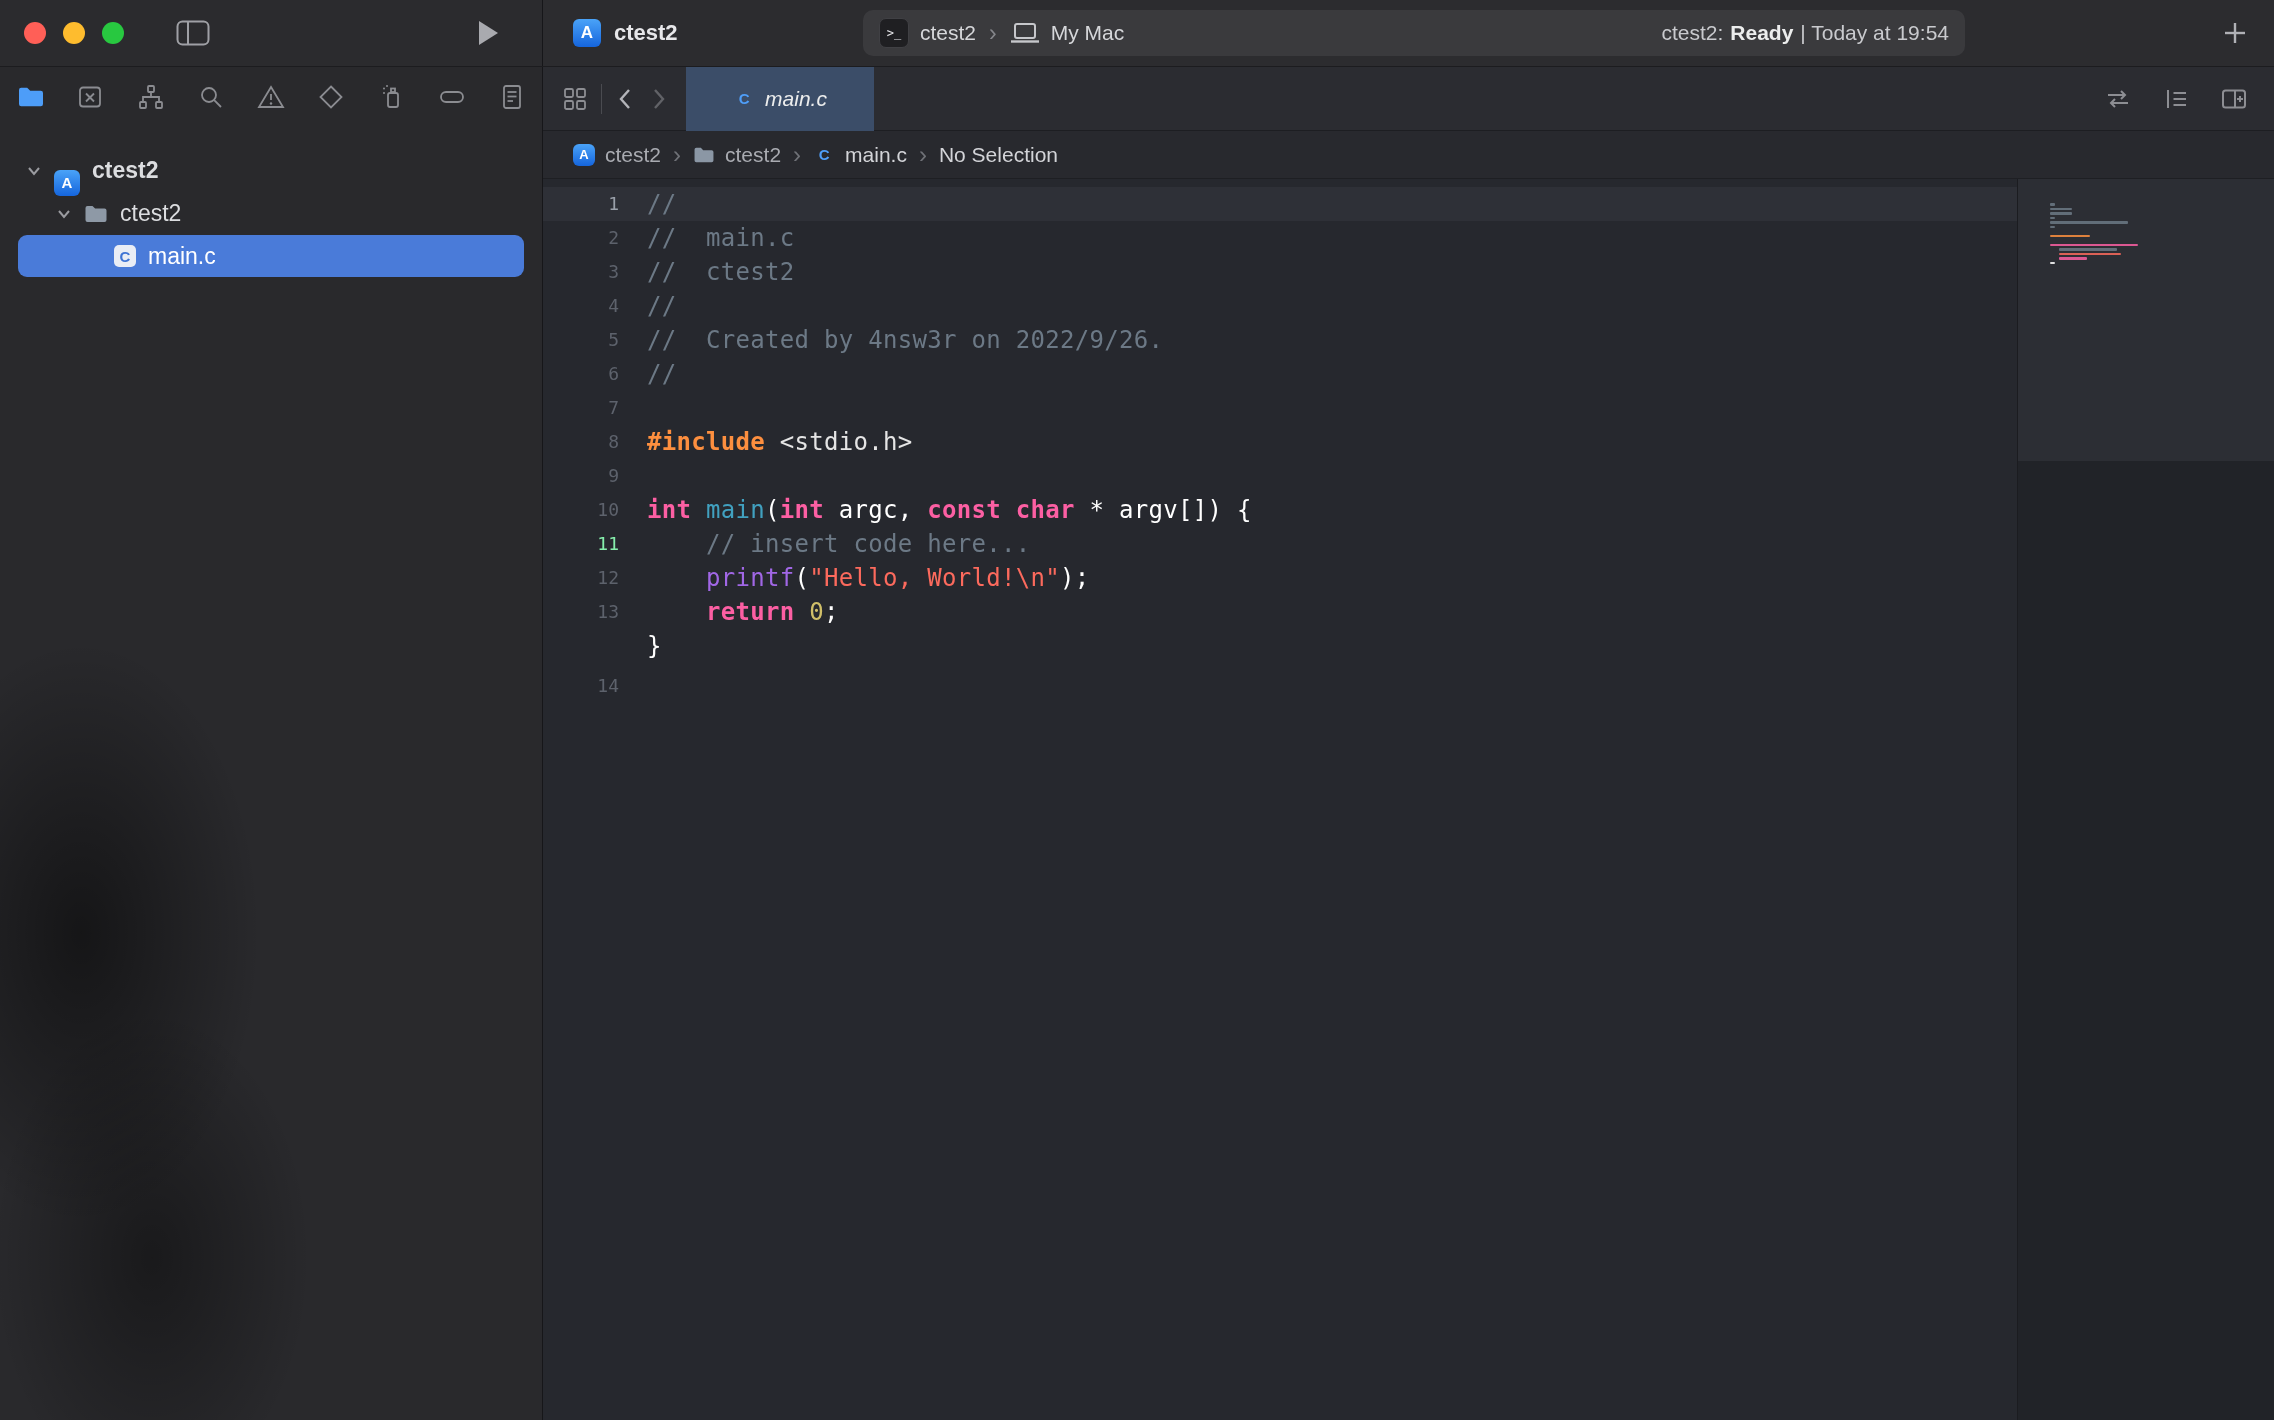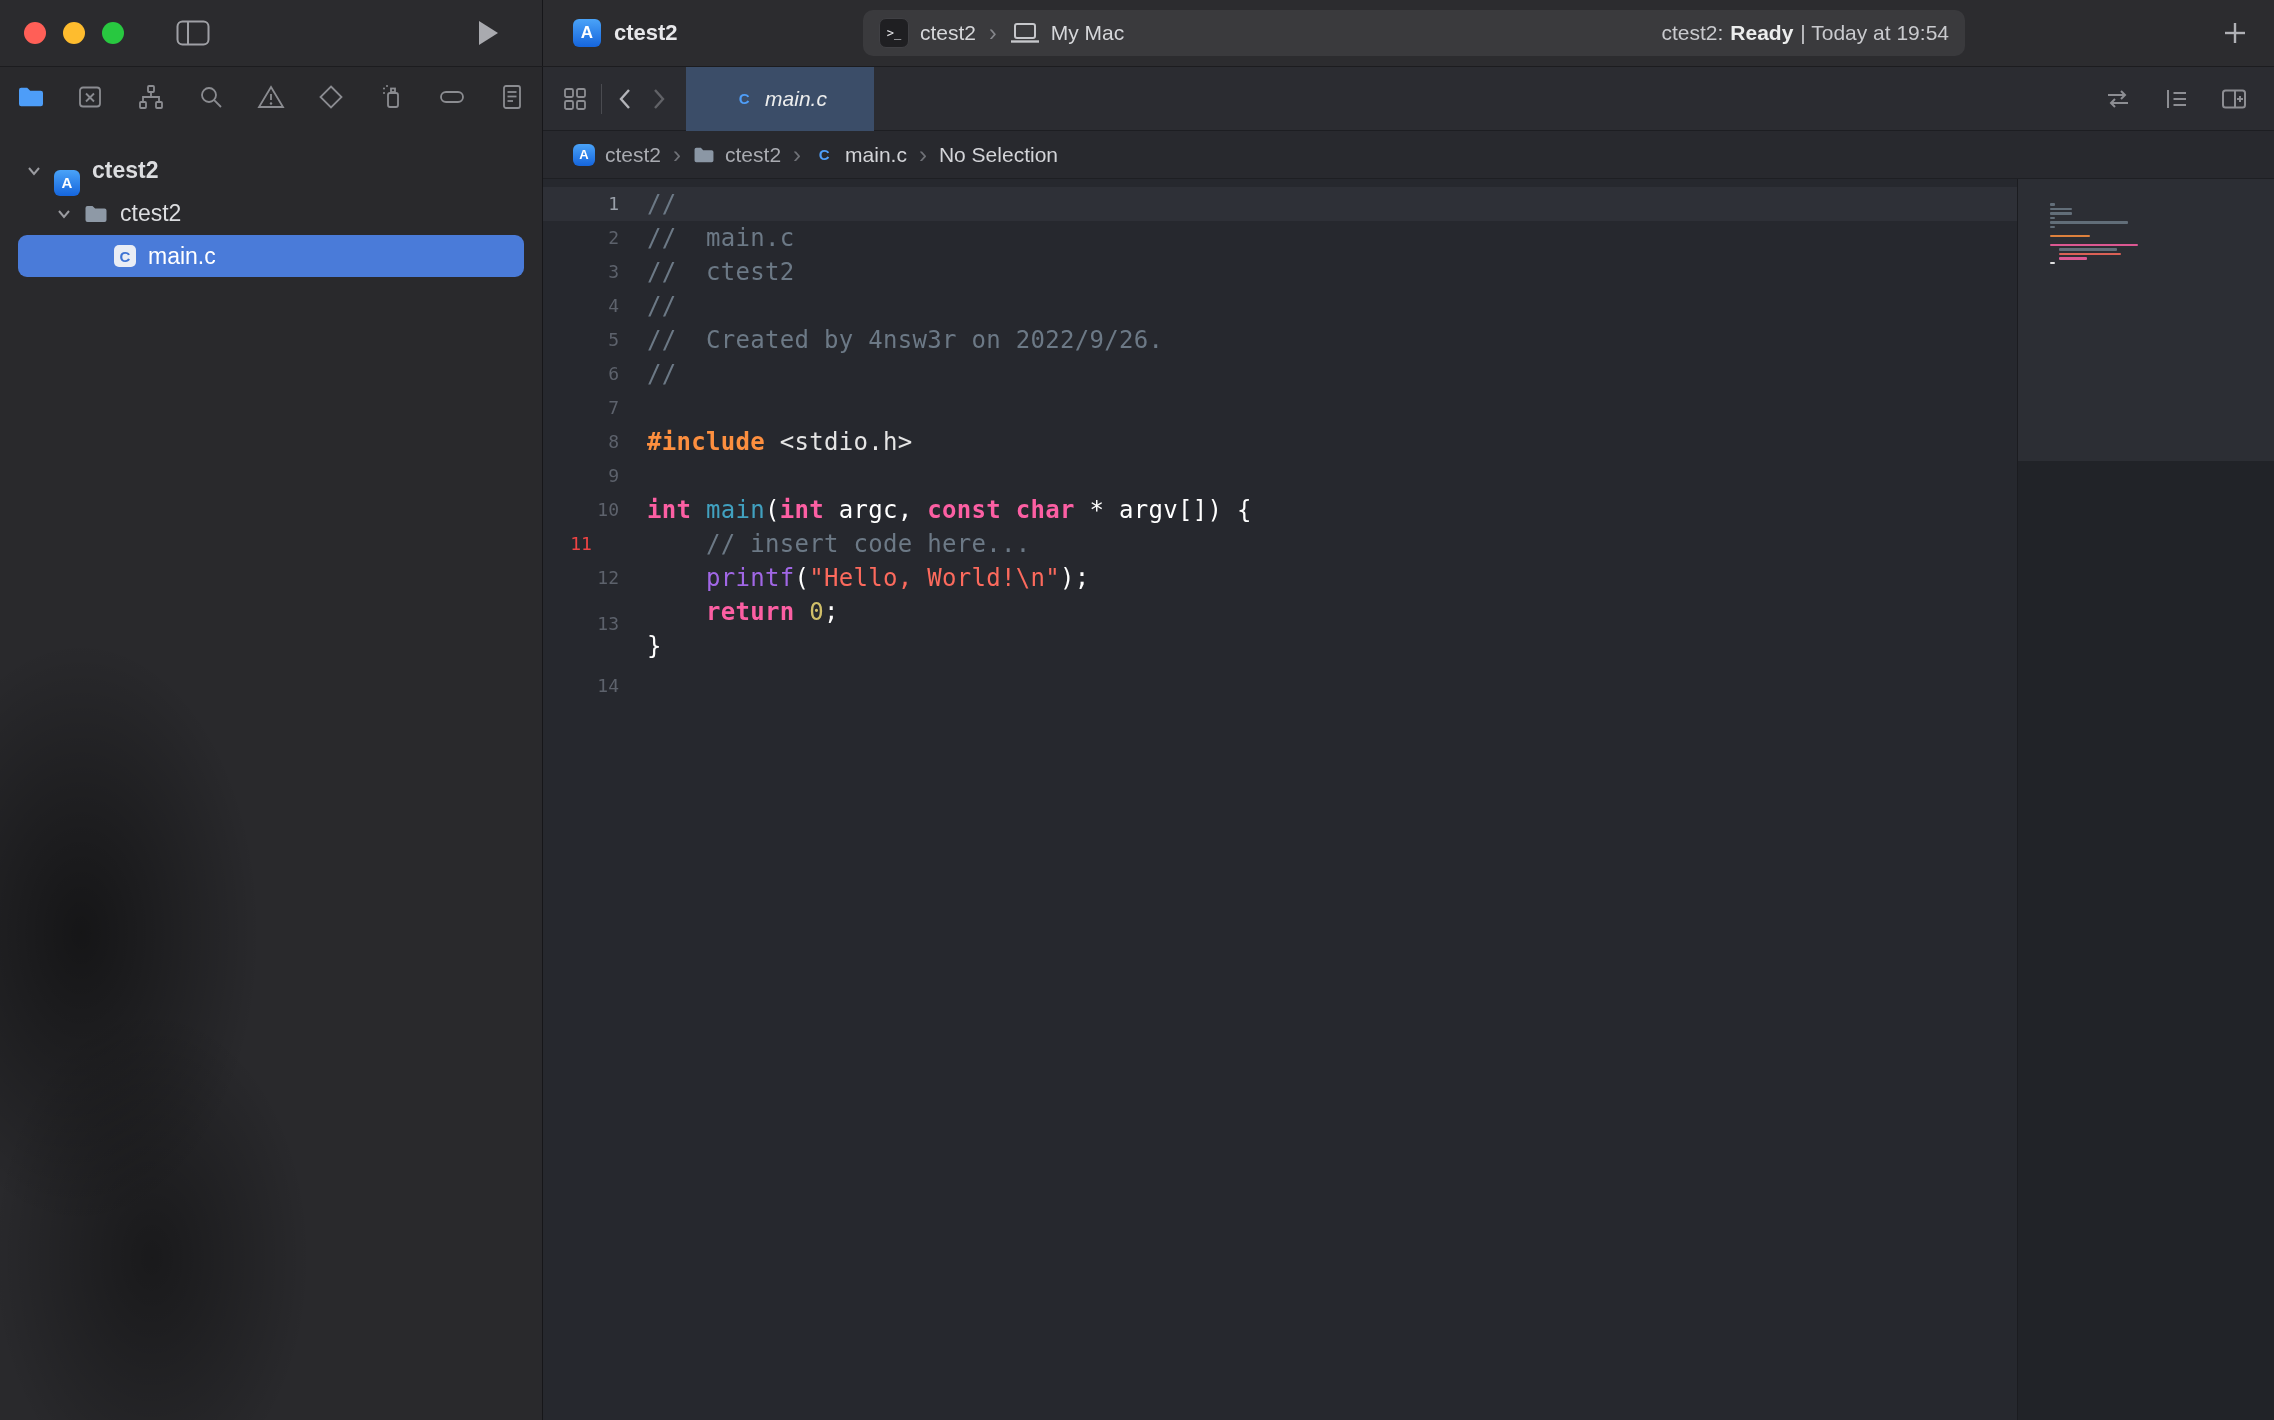--- a/index.html
+++ b/index.html
@@ -332,23 +332,23 @@
               <div class="code-line" style="background: rgb(46, 48, 55);"><span class="ln" style="color: rgb(154, 160, 170);">1</span><span class="src"><span style="color: rgb(108, 121, 134);">//</span></span></div>
               <div class="code-line"><span class="ln" style="color: rgb(93, 98, 108);">2</span><span class="src"><span style="color: rgb(108, 121, 134);">//  main.c</span></span></div>
               <div class="code-line"><span class="ln" style="color: rgb(93, 98, 108);">3</span><span class="src"><span style="color: rgb(108, 121, 134);">//  ctest2</span></span></div>
               <div class="code-line"><span class="ln" style="color: rgb(93, 98, 108);">4</span><span class="src"><span style="color: rgb(108, 121, 134);">//</span></span></div>
               <div class="code-line"><span class="ln" style="color: rgb(93, 98, 108);">5</span><span class="src"><span style="color: rgb(108, 121, 134);">//  Created by 4nsw3r on 2022/9/26.</span></span></div>
               <div class="code-line"><span class="ln" style="color: rgb(93, 98, 108);">6</span><span class="src"><span style="color: rgb(108, 121, 134);">//</span></span></div>
               <div class="code-line"><span class="ln" style="color: rgb(93, 98, 108);">7</span><span class="src"></span></div>
               <div class="code-line"><span class="ln" style="color: rgb(93, 98, 108);">8</span><span class="src"><span style="color: rgb(253, 143, 63); font-weight: bold; margin-top: 16px;">#include</span><span style="color: #e5e5e5;"> &lt;stdio.h&gt;</span></span></div>
               <div class="code-line"><span class="ln" style="color: rgb(93, 98, 108);">9</span><span class="src"></span></div>
               <div class="code-line"><span class="ln" style="color: rgb(93, 98, 108);">10</span><span class="src"><span style="color: rgb(252, 95, 163); font-weight: bold;">int</span><span style="color: rgb(255, 255, 255);"> </span><span style="color: rgb(65, 161, 192);">main</span><span style="color: rgb(255, 255, 255);">(</span><span style="color: rgb(252, 95, 163); font-weight: bold;">int</span><span style="color: rgb(255, 255, 255);"> argc, </span><span style="color: rgb(252, 95, 163); font-weight: bold;">const</span><span style="color: rgb(255, 255, 255);"> </span><span style="color: rgb(252, 95, 163); font-weight: bold;">char</span><span style="color: rgb(255, 255, 255);"> * argv[]) {</span></span></div>
-              <div class="code-line"><span class="ln" style="color: #ef4444; text-align: center;">11</span><span class="src"><span style="color: rgb(108, 121, 134);">    // insert code here...</span></span></div>
+              <div class="code-line"><span class="ln" style="color: #86efac;">11</span><span class="src"><span style="color: rgb(108, 121, 134);">    // insert code here...</span></span></div>
               <div class="code-line"><span class="ln" style="color: rgb(93, 98, 108);">12</span><span class="src"><span style="color: rgb(255, 255, 255);">    </span><span style="color: rgb(161, 103, 230);">printf</span><span style="color: rgb(255, 255, 255);">(</span><span style="color: rgb(252, 106, 93);">"Hello, World!\n"</span><span style="color: rgb(255, 255, 255);">);</span></span></div>
-              <div class="code-line"><span class="ln" style="color: rgb(93, 98, 108); margin-top: 12px;">13</span><span class="src"><span style="color: rgb(255, 255, 255);">    </span><span style="color: rgb(252, 95, 163); font-weight: bold;">return</span><span style="color: rgb(255, 255, 255);"> </span><span style="color: rgb(208, 191, 105);">0</span><span style="color: rgb(255, 255, 255);">;</span></span></div>
+              <div class="code-line"><span class="ln" style="color: rgb(93, 98, 108);">13</span><span class="src"><span style="color: rgb(255, 255, 255);">    </span><span style="color: rgb(252, 95, 163); font-weight: bold;">return</span><span style="color: rgb(255, 255, 255);"> </span><span style="color: rgb(208, 191, 105);">0</span><span style="color: rgb(255, 255, 255);">;</span></span></div>
               <div class="code-line"><span class="ln" style="color: rgb(93, 98, 108); margin-top: 40px;">14</span><span class="src"><span style="color: rgb(255, 255, 255);">}</span></span></div>
             </div>
         </div>
         <div class="minimap">
           <div class="mm-viewport"></div>
           <div class="mm-rest"></div>
           <div class="mm-content">
               <div class="mm-row">
                 <div class="mm-bar" style="width: 5px; margin-left: 0px; background: rgb(108, 121, 134);"></div>
               </div>

